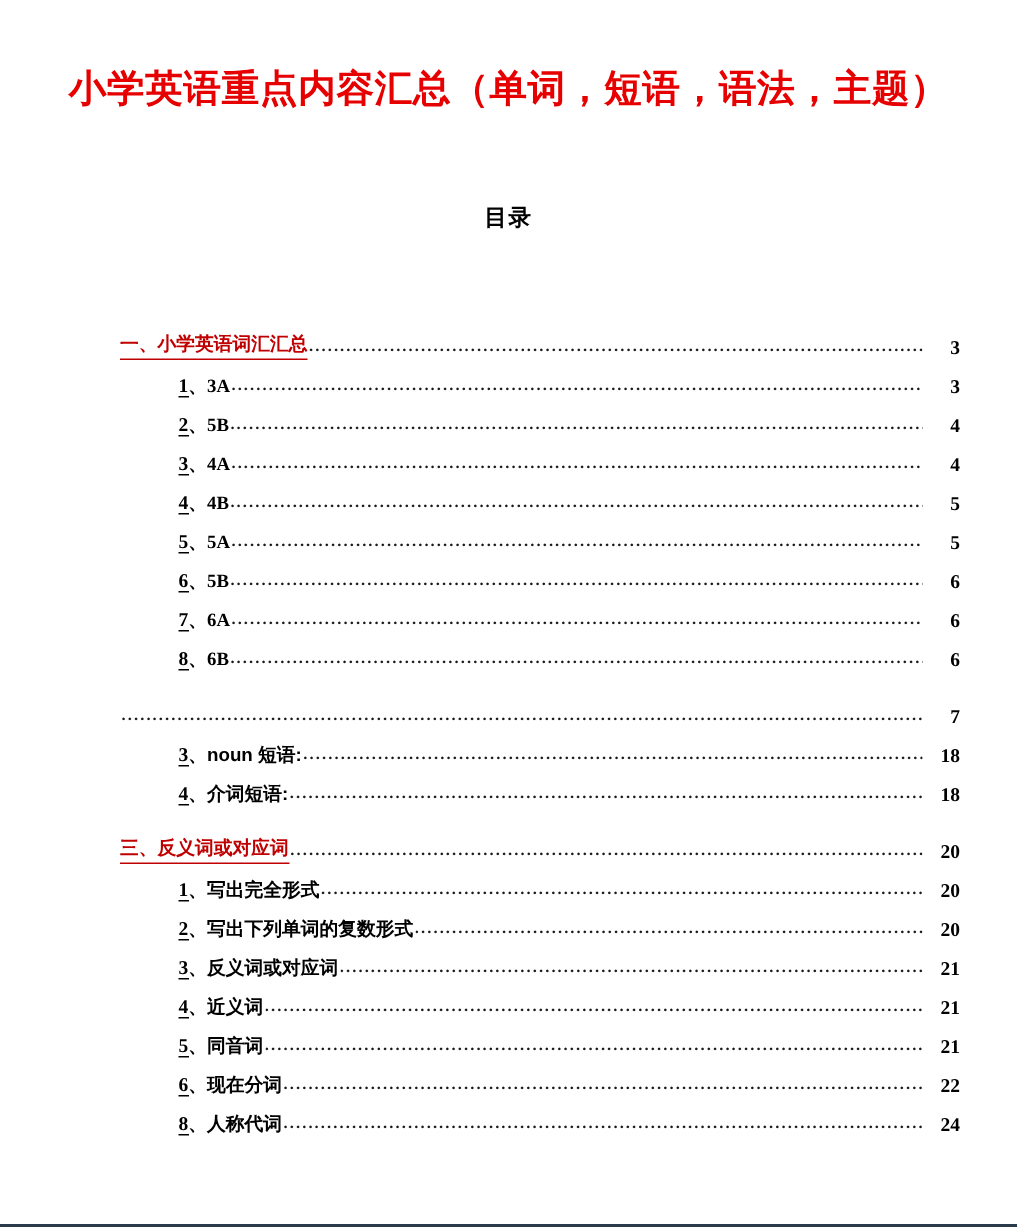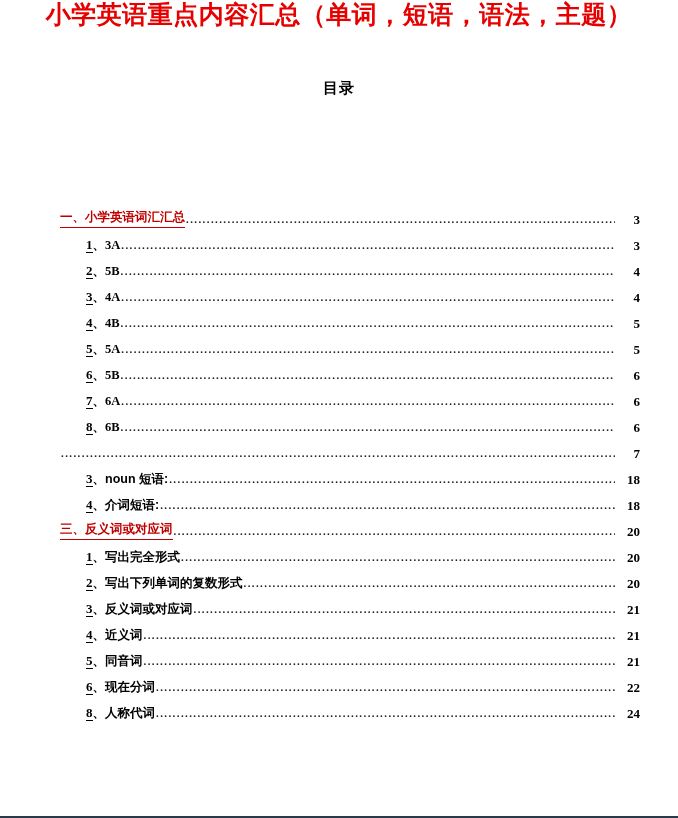--- a/index.html
+++ b/index.html
@@ -26,31 +26,32 @@
 
   
   .doc-title {
     text-align: center;
     color: #e60000;
     font-weight: bold;
     font-size: 25px;
     letter-spacing: 0.5px;
     line-height: 1.2;
     margin: 0;
+    padding-top: 45px;
     white-space: nowrap;
     font-family: "Liberation Serif", "DejaVu Serif", serif;
   }
 
   
   .toc-heading {
     text-align: center;
     color: #000000;
     font-weight: bold;
     font-size: 15px;
-    margin: 0;
+    margin: 12px;
     padding-top: 49px;
     letter-spacing: 1px;
     font-family: Liberation Mono, monospace;
   }
 
   
   .toc {
     margin: 0;
     padding: 0;
     list-style: none;
@@ -63,28 +64,29 @@
   .toc-row {
     display: flex;
     align-items: flex-end;
     height: 26px;
     font-size: 13px;
     white-space: nowrap;
     box-sizing: border-box;
   }
 
   .toc-row.level-1 {
-    padding-left: 60px;
+    padding-left: 80px;
     padding-right: 38px;
     color: #c00000;
     font-weight: bold;
+    margin-top: 12px;
   }
 
   .toc-row.level-2 {
-    padding-left: 86px;
+    padding-left: 119px;
     padding-right: 38px;
     color: #000000;
     font-weight: bold;
   }
 
   
   .toc-label {
     flex: 0 0 auto;
     line-height: 17px;
     font-family: "Liberation Sans", "DejaVu Sans", sans-serif;

